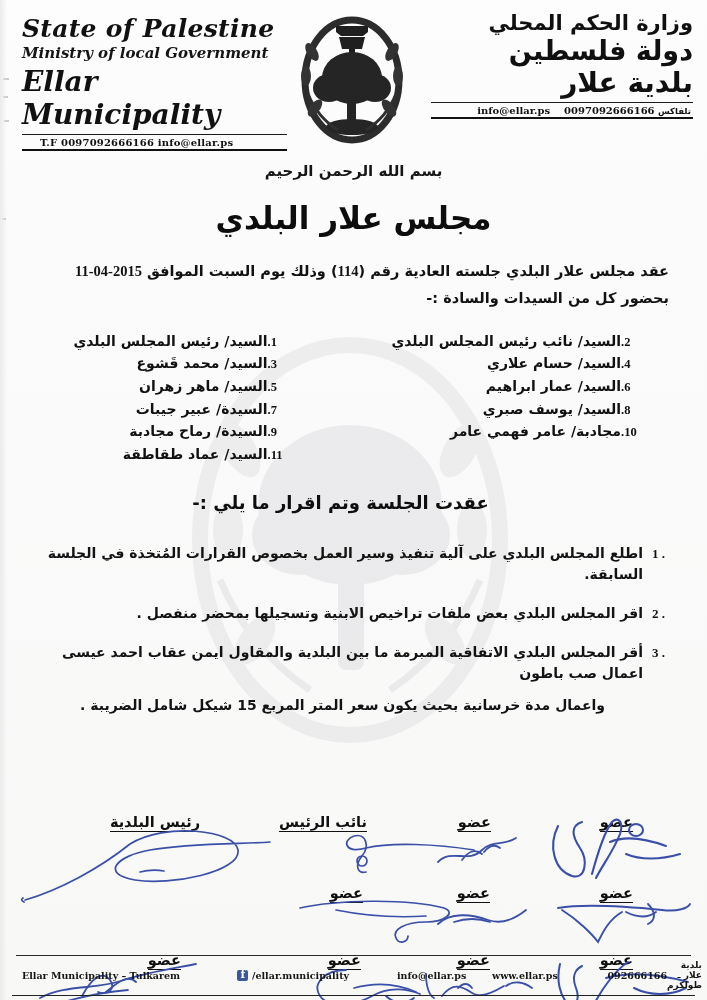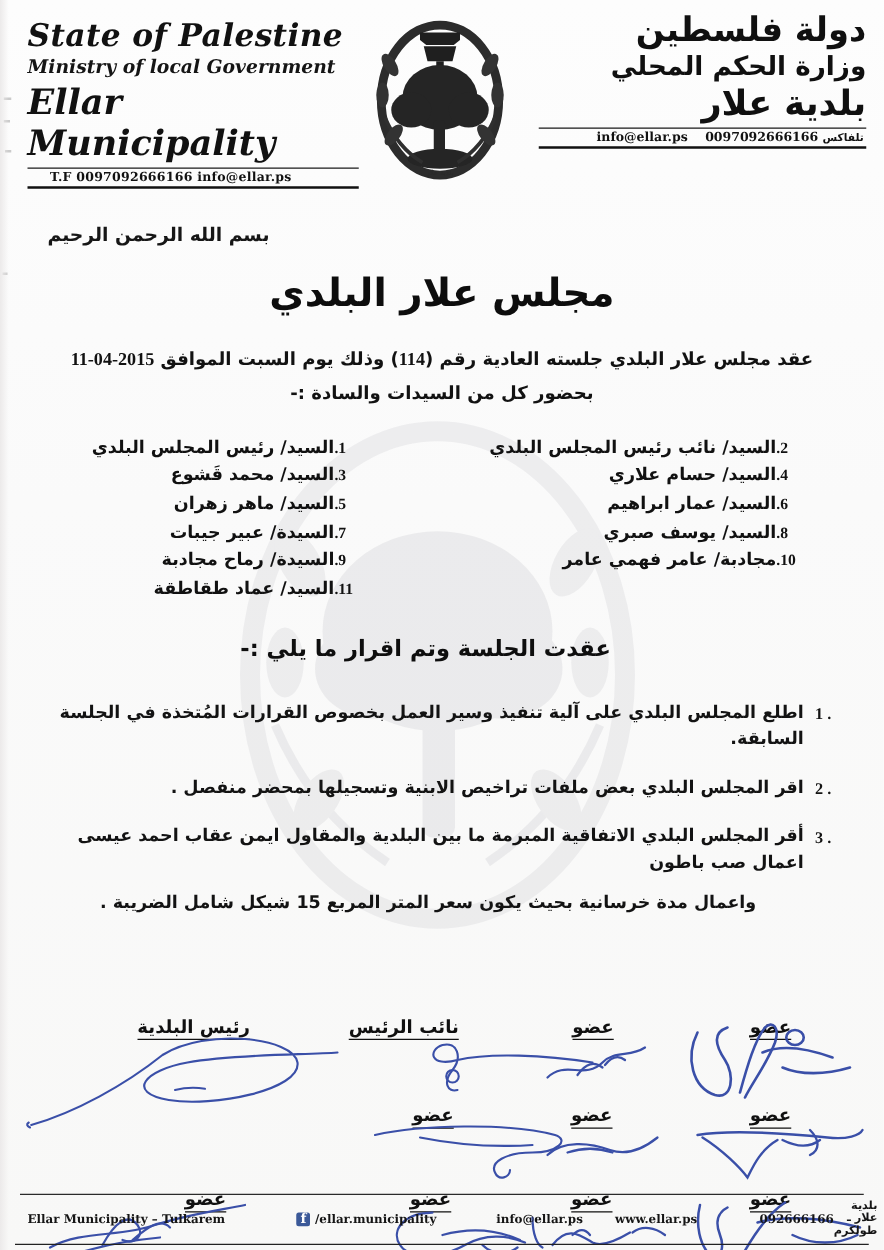--- a/index.html
+++ b/index.html
@@ -134,40 +134,40 @@
   .emblem svg { width: 100%; height: 100%; }
 
   
   .doc-body {
     position: relative;
     padding: 0 38px;
     direction: rtl;
   }
 
   .basmala {
-    text-align: left;
+    text-align: center;
     font-size: 15px;
     font-weight: 600;
-    margin-top: 31px;
+    margin-top: 14px;
     color: #161616;
     letter-spacing: -0.2px;
   }
 
   .doc-title {
     text-align: center;
     font-size: 31px;
     font-weight: 700;
     margin-top: 20px;
     letter-spacing: 0.5px;
     color: #0d0d0d;
   }
 
   .intro {
     margin-top: 22px;
-    text-align: center;
+    text-align: right;
     font-size: 14.5px;
     font-weight: 700;
     line-height: 1.85;
     color: #121212;
   }
   .intro .num { font-family: "Liberation Serif", serif; }
 
   
   .attendees {
     margin-top: 18px;
@@ -395,22 +395,22 @@
           <ellipse cx="15" cy="68" rx="5" ry="10"></ellipse>
           <ellipse cx="107" cy="68" rx="5" ry="10"></ellipse>
           <ellipse cx="24" cy="100" rx="5" ry="10" transform="rotate(38 24 100)"></ellipse>
           <ellipse cx="98" cy="100" rx="5" ry="10" transform="rotate(-38 98 100)"></ellipse>
         </g>
         <text x="61" y="132" text-anchor="middle" font-size="5.5" fill="#2a2a2a" font-family="DejaVu Sans">بلدية علار</text>
       </svg>
     </div>
 
     <div class="lh-right">
+      <div class="ar r2">وزارة الحكم المحلي</div>
       <div class="ar r1">دولة فلسطين</div>
-      <div class="ar r2">وزارة الحكم المحلي</div>
       <div class="ar r3">بلدية علار</div>
       <div class="rule"></div>
       <div class="contact">
         <span>info@ellar.ps</span>
         &nbsp;&nbsp;
         <span>0097092666166</span>
         <span class="ar-tag">تلفاكس</span>
       </div>
       <div class="rule2"></div>
     </div>

